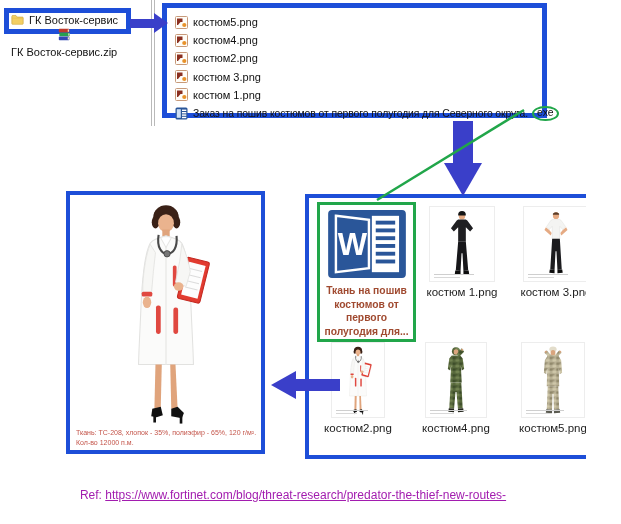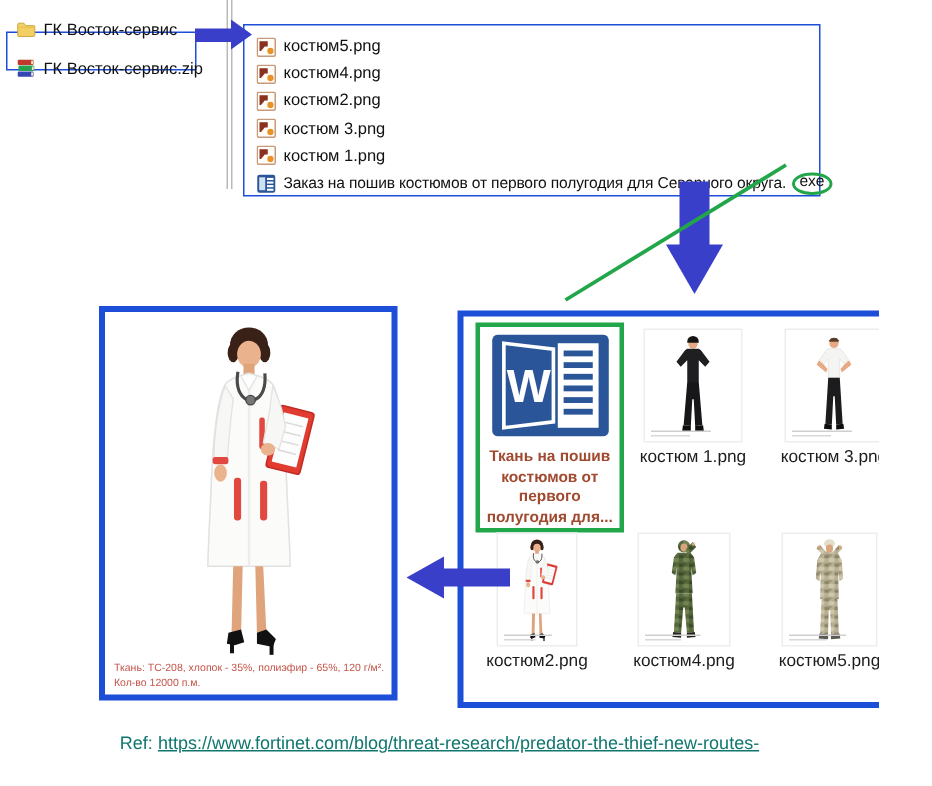--- a/index.html
+++ b/index.html
@@ -1,23 +1,23 @@
 <!DOCTYPE html>
 <html><head>
 <meta charset="utf-8">
 <style>
   html,body{margin:0;padding:0;background:#fff;}
   .stage{position:relative;width:586px;height:524px;background:#fff;overflow:hidden;
          font-family:"Liberation Sans",sans-serif;color:#111;}
-  .redbox{position:absolute;border:1px solid #1d4ed8;background:#fff;box-sizing:border-box;margin-top:13px;}
+  .redbox{position:absolute;border:5px solid #1d4ed8;background:#fff;box-sizing:border-box;}
   
   .tree-item{position:absolute;display:flex;align-items:center;gap:5px;font-size:11px;color:#111;white-space:nowrap;}
   #folder-redbox{left:4px;top:8px;width:127px;height:26px;background:transparent;}
   #folder-item{left:11px;top:13px;}
-  #zip-item{left:11px;top:39px;}
+  #zip-item{left:11px;top:28px;flex-direction:column;}
   
   #divider{position:absolute;left:151px;top:0;width:4px;height:126px;
            border-left:1.5px solid #b9b9b9;border-right:1.5px solid #b9b9b9;box-sizing:border-box;}
   
   #file-box{left:162px;top:3px;width:385px;height:115px;}
   .file-rows{position:absolute;left:8px;top:5px;display:flex;flex-direction:column;}
   .file-row{display:flex;align-items:center;gap:5px;height:18.2px;font-size:11px;white-space:nowrap;}
   .file-row.exe-row{font-size:10.4px;letter-spacing:-0.1px;}
   .fi{width:13px;height:13px;flex:0 0 auto;}
   .exe-circ{display:inline-block;border:2px solid #21a64a;border-radius:50%;
@@ -51,21 +51,21 @@
   #cell-k1{left:113px;top:8px;width:80px;}
   #cell-k3{left:207px;top:8px;width:80px;}
   #cell-k2{left:13px;top:144px;width:72px;}
   #cell-k4{left:109px;top:144px;width:76px;}
   #cell-k5{left:205px;top:144px;width:78px;}
   .ph-lg{width:66px;height:76px;}
   .ph-md{width:62px;height:76px;}
   .ph-sm{width:54px;height:76px;}
   
   #ref{position:absolute;left:0;top:487px;width:100%;text-align:center;
-       font-size:12px;color:#0f766e;line-height:16px;}
+       font-size:12px;color:#a21caf;line-height:16px;}
   .u{text-decoration:underline;}
   .hiddefs{position:absolute;width:0;height:0;overflow:hidden;}
 </style>
 </head>
 <body>
 
 <svg class="hiddefs" aria-hidden="true">
   <defs>
     <pattern id="camoG" patternUnits="userSpaceOnUse" width="14" height="12">
       <rect width="14" height="12" fill="#57683c"></rect>

